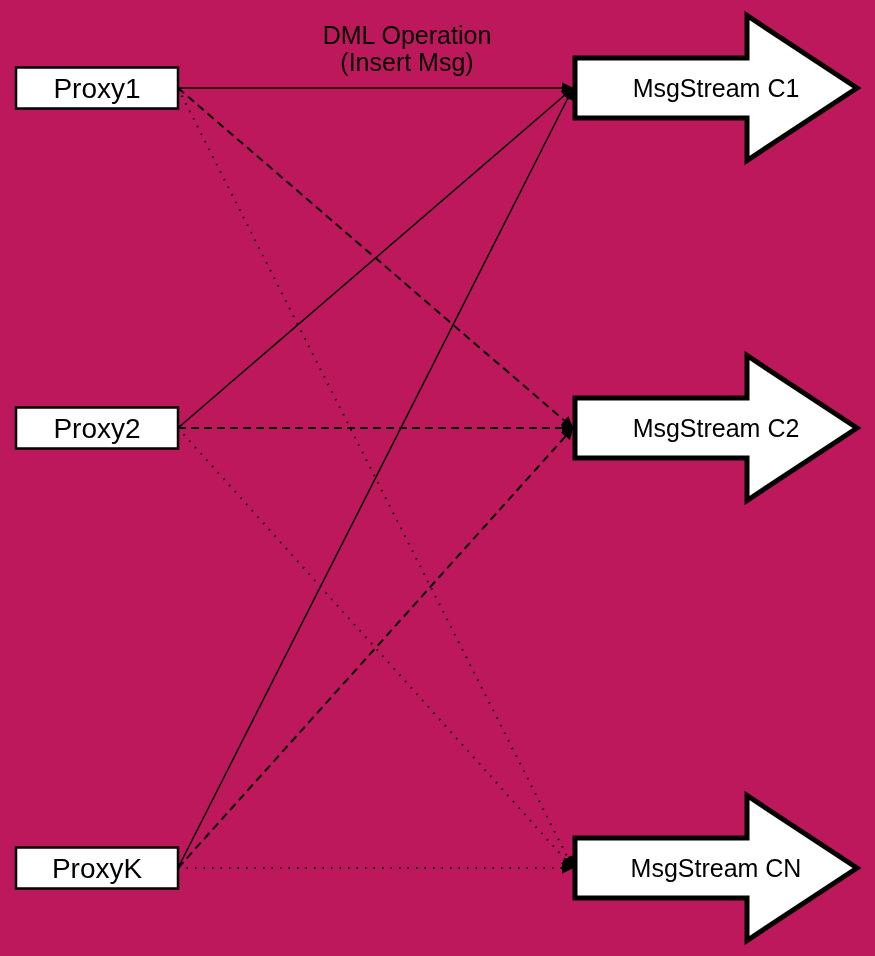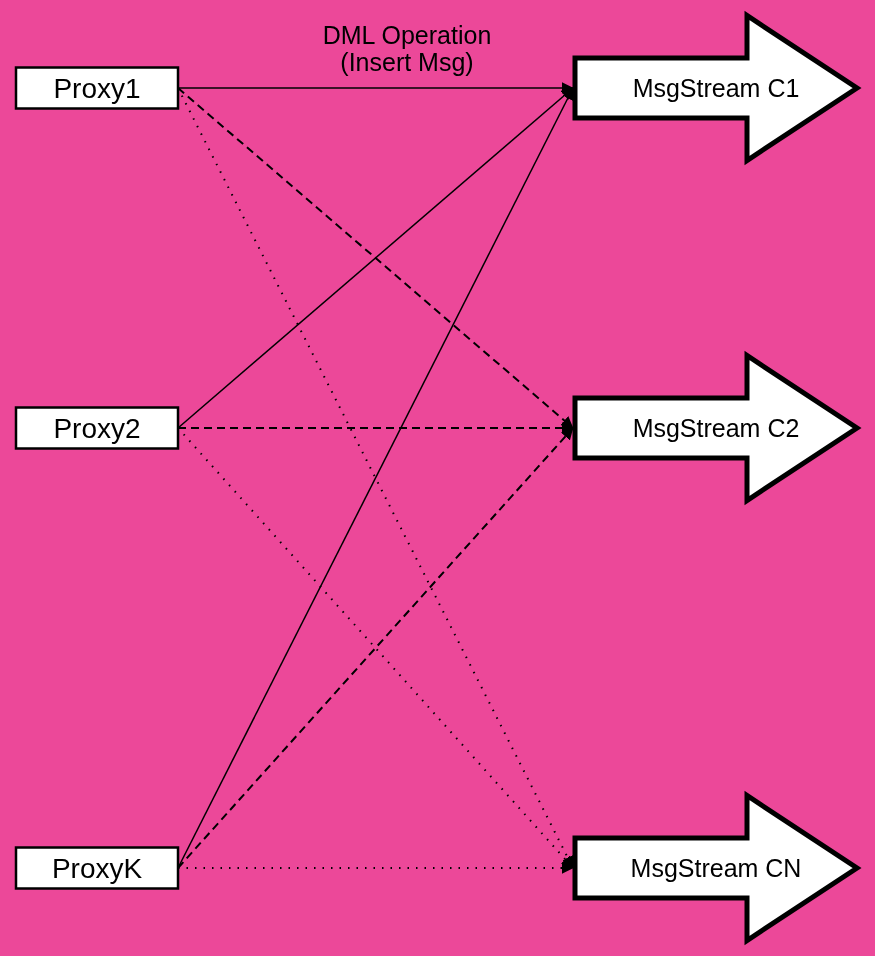--- a/index.html
+++ b/index.html
@@ -4,21 +4,21 @@
 <style>
   html, body {
     margin: 0;
     padding: 0;
     background: #ffffff;
   }
   .stage {
     position: relative;
     width: 875px;
     height: 956px;
-    background: #ec4899;
+    background: #be185d;
     overflow: hidden;
   }
   svg { display: block; }
 
   .edge {
     stroke: #000000;
     fill: none;
   }
   .edge-solid  { stroke-width: 1.5; }
   .edge-dashed { stroke-width: 2;   stroke-dasharray: 8 5; }

